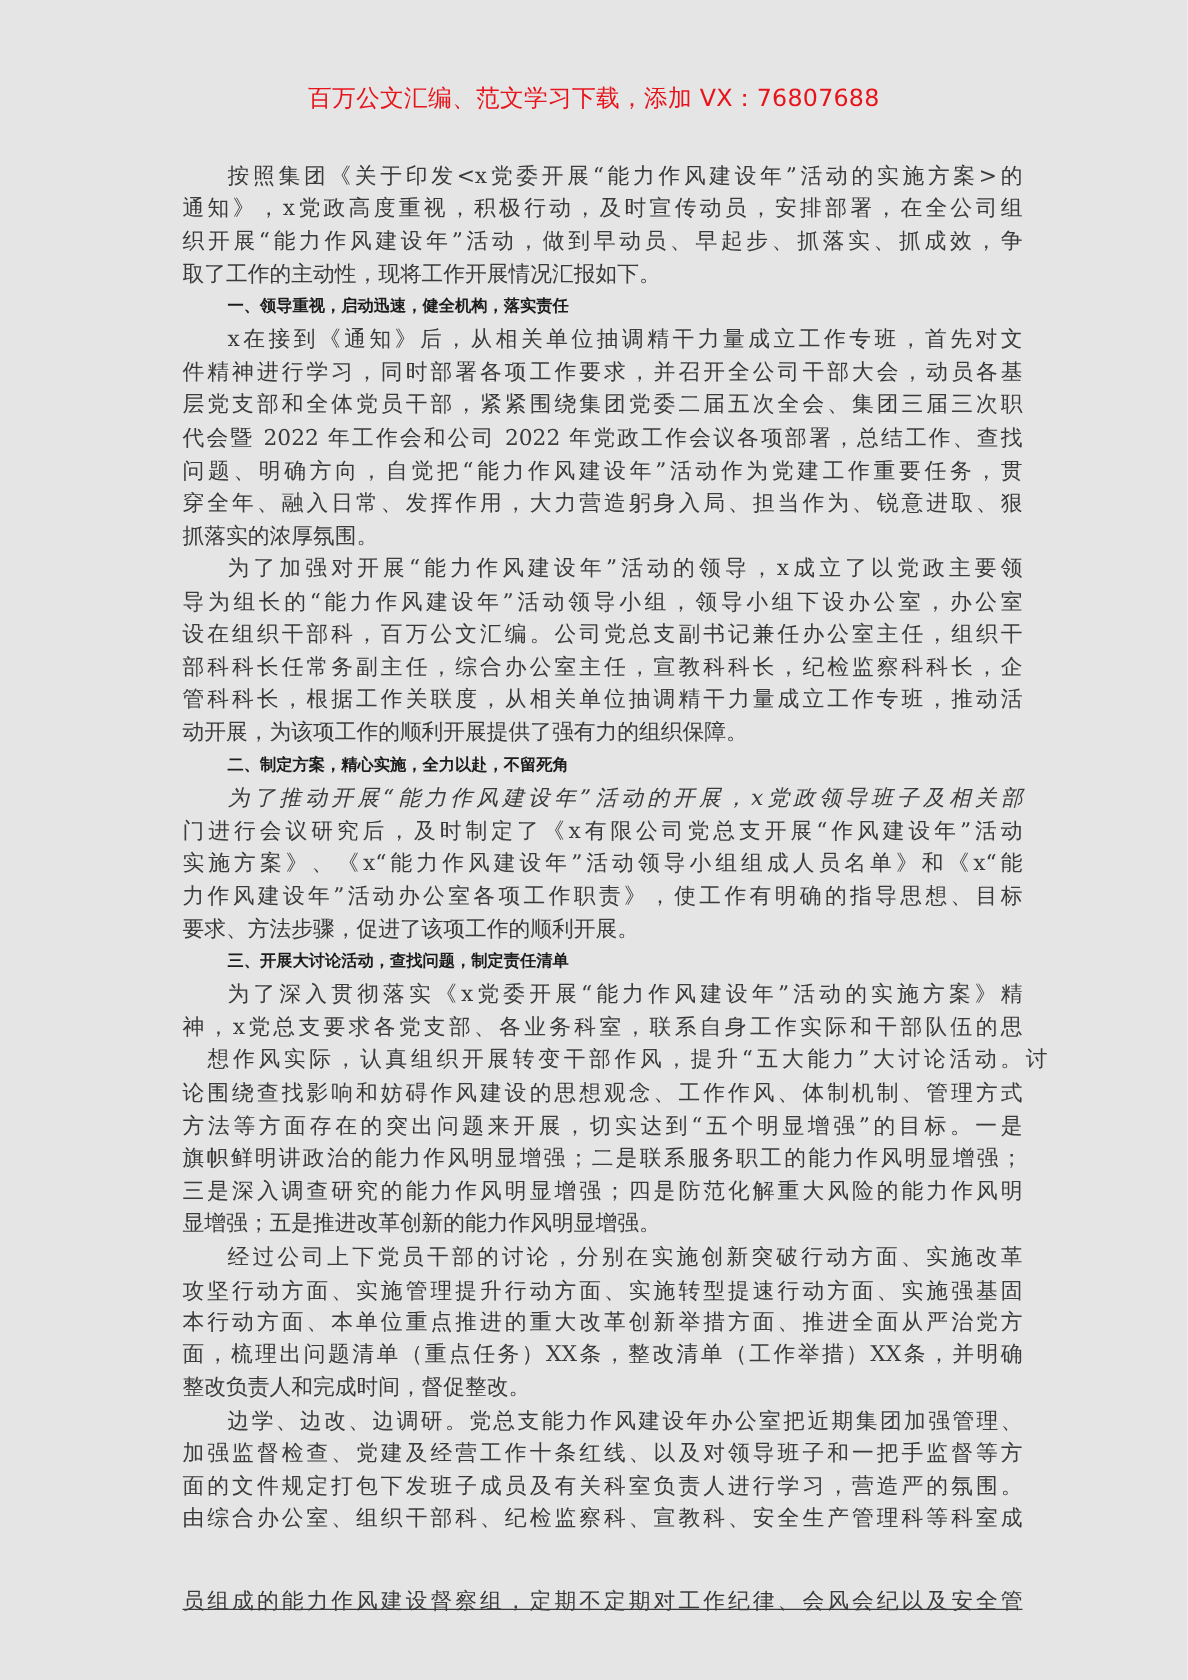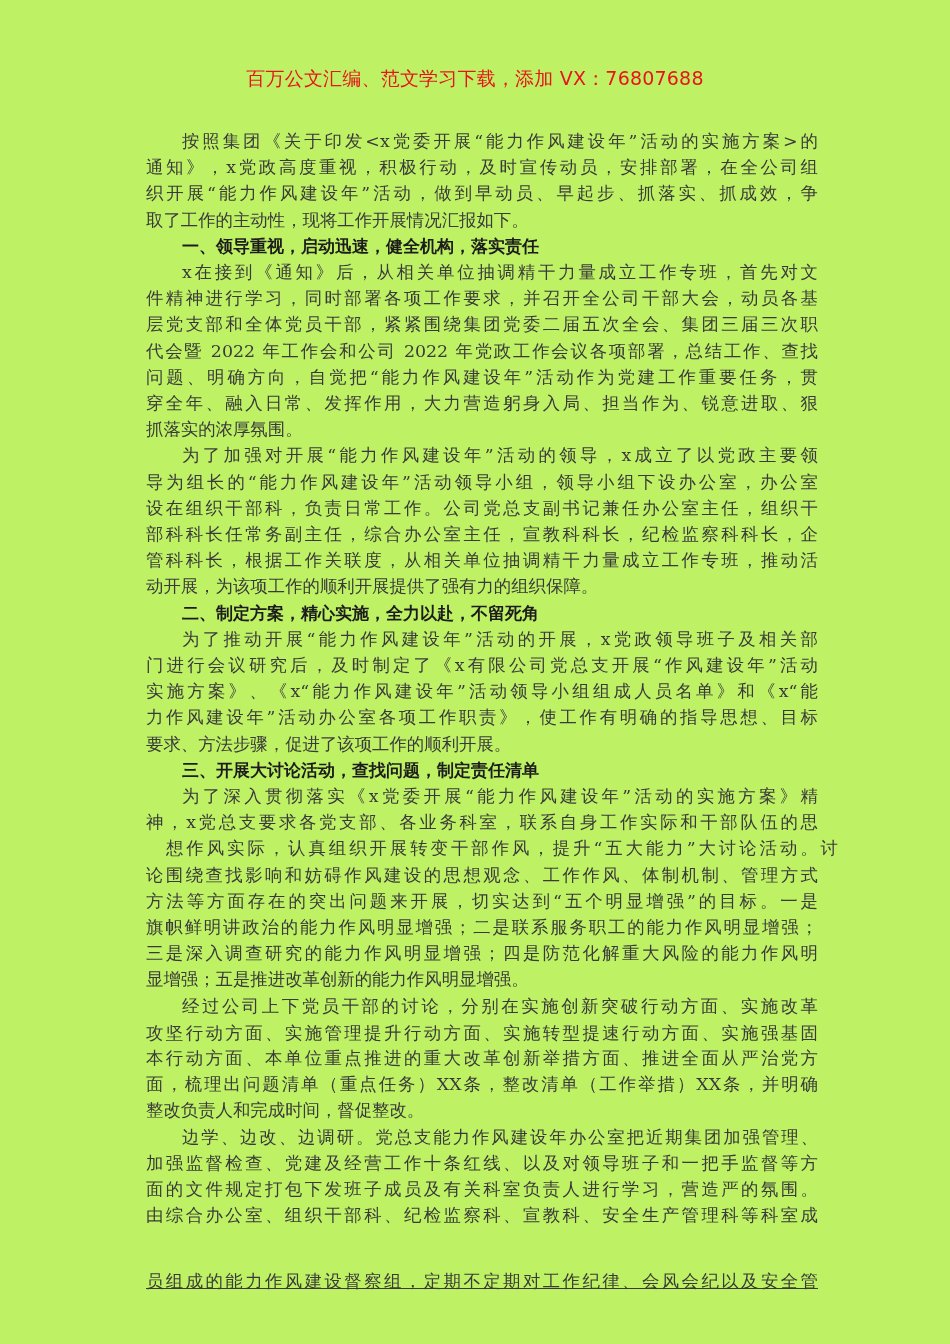--- a/index.html
+++ b/index.html
@@ -1,32 +1,32 @@
 <!DOCTYPE html>
 <html><head>
 <meta charset="utf-8">
 <style>
   html, body { margin:0; padding:0; background:#ffffff; }
   body { width:950px; height:1344px; position:relative; overflow:hidden; }
-  .page { position:absolute; left:0; top:0; width:950px; height:1344px; background:#bef264; }
+  .page { position:absolute; left:0; top:0; width:950px; height:1344px; background:#e5e5e5; }
   .header {
     position:absolute; left:0; width:950px; top:66px; text-align:center;
     font-family:"DejaVu Sans", sans-serif; font-size:19px; color:#e8141c; letter-spacing:0.2px;
   }
   .doc { position:absolute; left:146px; top:128px; width:672px; }
   .line {
     position:absolute; left:0; width:672px; height:26px; line-height:26px;
     font-family:"DejaVu Serif", serif; font-size:17.4px; color:#3a3a3a;
     white-space:nowrap; text-align:justify; text-align-last:justify;
   }
   .line.last { text-align-last:left; }
   .line.indent { padding-left:36px; width:636px; }
   .line.heading {
     font-family:"DejaVu Sans", sans-serif; font-weight:bold; color:#1c1c1c;
-    text-align-last:left; font-size:17px;
+    text-align-last:left; font-size:13px;
   }
 </style>
 </head>
 <body>
 
 <div class="page">
   <div class="header">百万公文汇编、范文学习下载，添加 VX：76807688</div>
   <div class="doc" id="doc">
       <div class="line indent" style="top: 0px;">按照集团《关于印发&lt;x党委开展“能力作风建设年”活动的实施方案&gt;的</div>
       <div class="line" style="top: 26.2px;">通知》，x党政高度重视，积极行动，及时宣传动员，安排部署，在全公司组</div>
@@ -35,26 +35,26 @@
       <div class="line heading indent" style="top: 104.8px;">一、领导重视，启动迅速，健全机构，落实责任</div>
       <div class="line indent" style="top: 131px;">x在接到《通知》后，从相关单位抽调精干力量成立工作专班，首先对文</div>
       <div class="line" style="top: 157.2px;">件精神进行学习，同时部署各项工作要求，并召开全公司干部大会，动员各基</div>
       <div class="line" style="top: 183.4px;">层党支部和全体党员干部，紧紧围绕集团党委二届五次全会、集团三届三次职</div>
       <div class="line" style="top: 209.6px;">代会暨 2022 年工作会和公司 2022 年党政工作会议各项部署，总结工作、查找</div>
       <div class="line" style="top: 235.8px;">问题、明确方向，自觉把“能力作风建设年”活动作为党建工作重要任务，贯</div>
       <div class="line" style="top: 262px;">穿全年、融入日常、发挥作用，大力营造躬身入局、担当作为、锐意进取、狠</div>
       <div class="line last" style="top: 288.2px;">抓落实的浓厚氛围。</div>
       <div class="line indent" style="top: 314.4px;">为了加强对开展“能力作风建设年”活动的领导，x成立了以党政主要领</div>
       <div class="line" style="top: 340.6px;">导为组长的“能力作风建设年”活动领导小组，领导小组下设办公室，办公室</div>
-      <div class="line" style="top: 366.8px;">设在组织干部科，负责日常工作。公司党总支副书记兼任办公室主任，组织干</div>
+      <div class="line" style="top: 366.8px;">设在组织干部科，百万公文汇编。公司党总支副书记兼任办公室主任，组织干</div>
       <div class="line" style="top: 393px;">部科科长任常务副主任，综合办公室主任，宣教科科长，纪检监察科科长，企</div>
       <div class="line" style="top: 419.2px;">管科科长，根据工作关联度，从相关单位抽调精干力量成立工作专班，推动活</div>
       <div class="line last" style="top: 445.4px;">动开展，为该项工作的顺利开展提供了强有力的组织保障。</div>
       <div class="line heading indent" style="top: 471.6px;">二、制定方案，精心实施，全力以赴，不留死角</div>
-      <div class="line indent" style="top: 497.8px;">为了推动开展“能力作风建设年”活动的开展，x党政领导班子及相关部</div>
+      <div class="line indent" style="top: 497.8px; font-style: italic;">为了推动开展“能力作风建设年”活动的开展，x党政领导班子及相关部</div>
       <div class="line" style="top: 524px;">门进行会议研究后，及时制定了《x有限公司党总支开展“作风建设年”活动</div>
       <div class="line" style="top: 550.2px;">实施方案》、《x“能力作风建设年”活动领导小组组成人员名单》和《x“能</div>
       <div class="line" style="top: 576.4px;">力作风建设年”活动办公室各项工作职责》，使工作有明确的指导思想、目标</div>
       <div class="line last" style="top: 602.6px;">要求、方法步骤，促进了该项工作的顺利开展。</div>
       <div class="line heading indent" style="top: 628.8px;">三、开展大讨论活动，查找问题，制定责任清单</div>
       <div class="line indent" style="top: 655px;">为了深入贯彻落实《x党委开展“能力作风建设年”活动的实施方案》精</div>
       <div class="line" style="top: 681.2px;">神，x党总支要求各党支部、各业务科室，联系自身工作实际和干部队伍的思</div>
       <div class="line" style="top: 707.4px; margin-left: 20px;">想作风实际，认真组织开展转变干部作风，提升“五大能力”大讨论活动。讨</div>
       <div class="line" style="top: 733.6px;">论围绕查找影响和妨碍作风建设的思想观念、工作作风、体制机制、管理方式</div>
       <div class="line" style="top: 759.8px;">方法等方面存在的突出问题来开展，切实达到“五个明显增强”的目标。一是</div>

